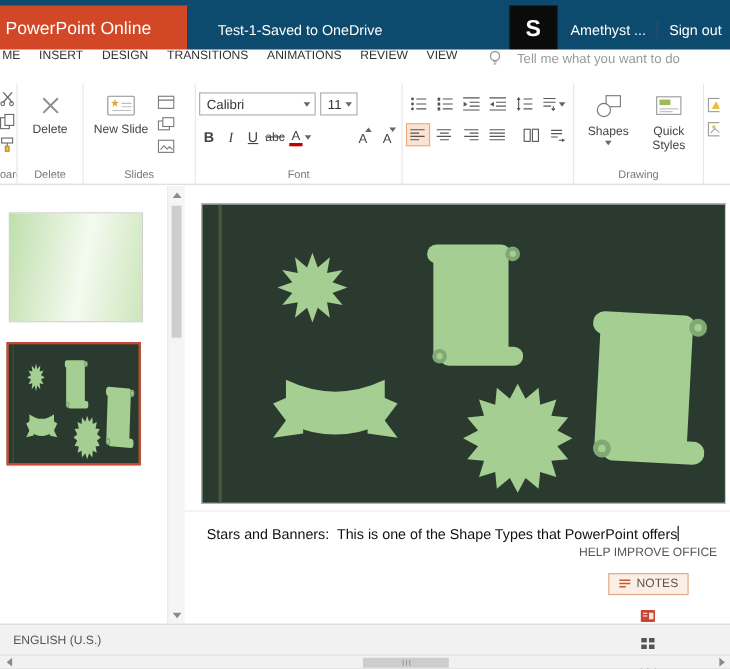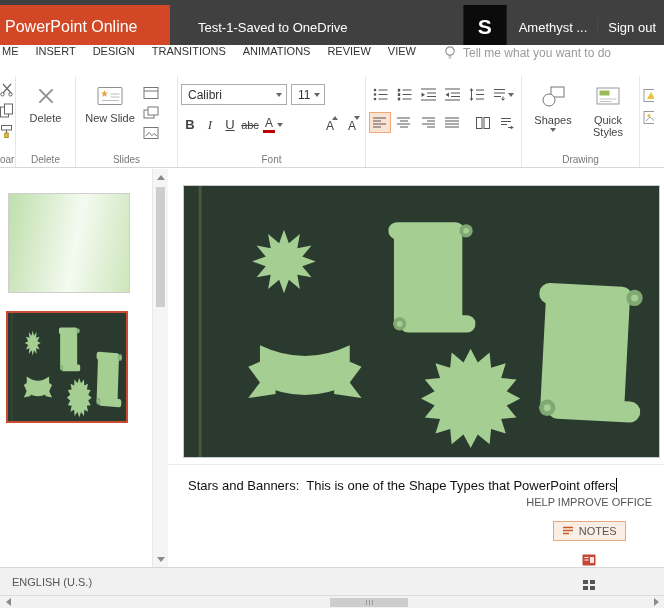--- a/index.html
+++ b/index.html
@@ -1,33 +1,33 @@
 <!DOCTYPE html>
 <html><head>
 <meta charset="utf-8">
 <style>
   * { margin:0; padding:0; box-sizing:border-box; }
   body { font-family:"Liberation Sans", sans-serif; background:#888; }
   .app { position:relative; width:664px; height:608px; background:#fff; overflow:hidden; }
 
   
-  .titlebar { position:absolute; top:0; left:0; right:0; height:54px; background:#404040; display:flex; align-items:center; color:#fff; }
+  .titlebar { position:absolute; top:0; left:0; right:0; height:54px; background:#0c4a6e; display:flex; align-items:center; color:#fff; }
   .brand { width:170px; height:45px; background:#D24726; color:#fff; font-size:16px; display:flex; align-items:center; padding-left:5px; white-space:nowrap; overflow:hidden; }
   .doccluster { display:flex; align-items:center; margin-left:28px; font-size:13px; }
   .tb-right { margin-left:auto; display:flex; align-items:center; height:45px; }
   .skype-tile { width:44px; height:45px; background:#0b0b0b; border-left:1px solid #1e1e1e; border-right:1px solid #1e1e1e; display:flex; align-items:center; justify-content:center; font-size:21px; font-weight:bold; color:#fff; cursor:pointer; }
   .username { font-size:13px; margin:0 10px 0 12px; }
   .tb-sep { width:1px; height:16px; background:#4a4a4a; }
   .signout { font-size:13px; margin:0 8px 0 10px; cursor:pointer; }
 
   
   .tabrow { position:absolute; top:45px; left:0; right:0; height:31px; background:#fff; display:flex; align-items:flex-start; }
   .tab { font-size:11px; color:#333; margin-right:17px; cursor:pointer; white-space:nowrap; }
   .tab:first-child { margin-left:2px; }
-  .tellme { display:flex; align-items:center; gap:6px; margin-left:10px; color:#9a9a9a; font-size:12px; cursor:text; }
+  .tellme { display:flex; align-items:center; gap:13px; margin-left:10px; color:#9a9a9a; font-size:12px; cursor:text; }
 
   
   .ribbon { position:absolute; top:76px; left:0; right:0; height:92px; background:#fff; border-bottom:1px solid #D8D8D8; display:flex; }
   .group { position:relative; height:100%; border-right:1px solid #E6E6E6; padding:4px 3px 16px; flex:none; }
   .grouplabel { position:absolute; bottom:2px; left:0; right:0; text-align:center; font-size:10px; color:#777; white-space:nowrap; }
   .bigbtn { display:flex; flex-direction:column; align-items:center; padding-top:5px; cursor:pointer; }
   .bigbtn .blabel { font-size:11px; color:#444; margin-top:5px; text-align:center; line-height:12px; }
   .chev { display:inline-block; width:0; height:0; border-left:3.5px solid transparent; border-right:3.5px solid transparent; border-top:4px solid #666; vertical-align:middle; }
   .smallicon { width:20px; height:18px; display:flex; align-items:center; justify-content:center; cursor:pointer; }
 

